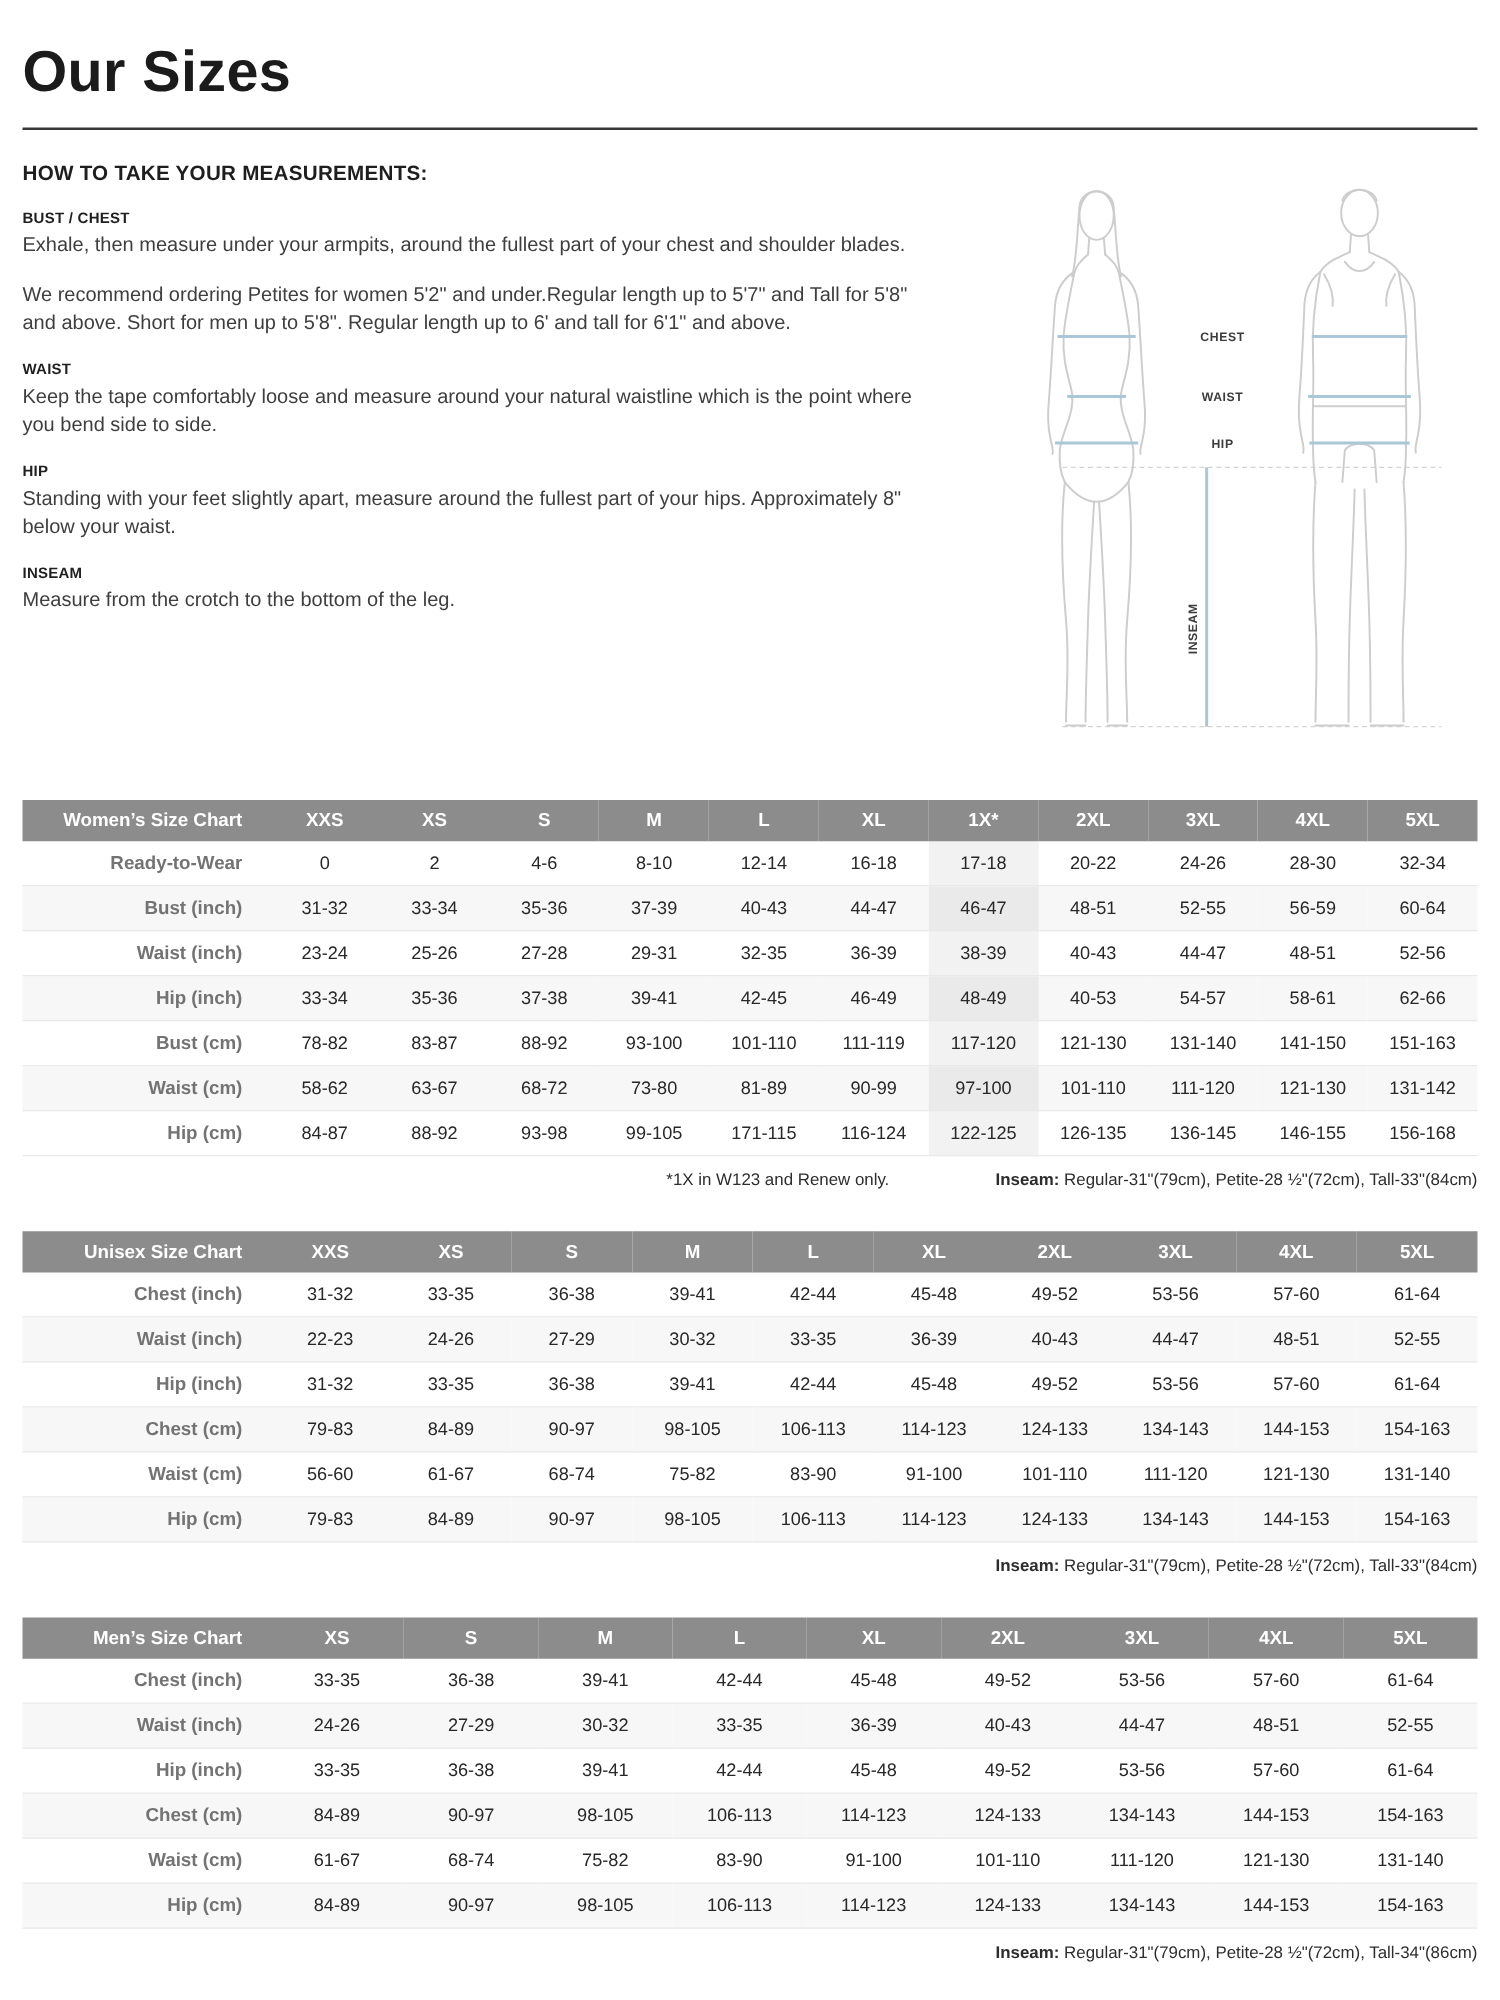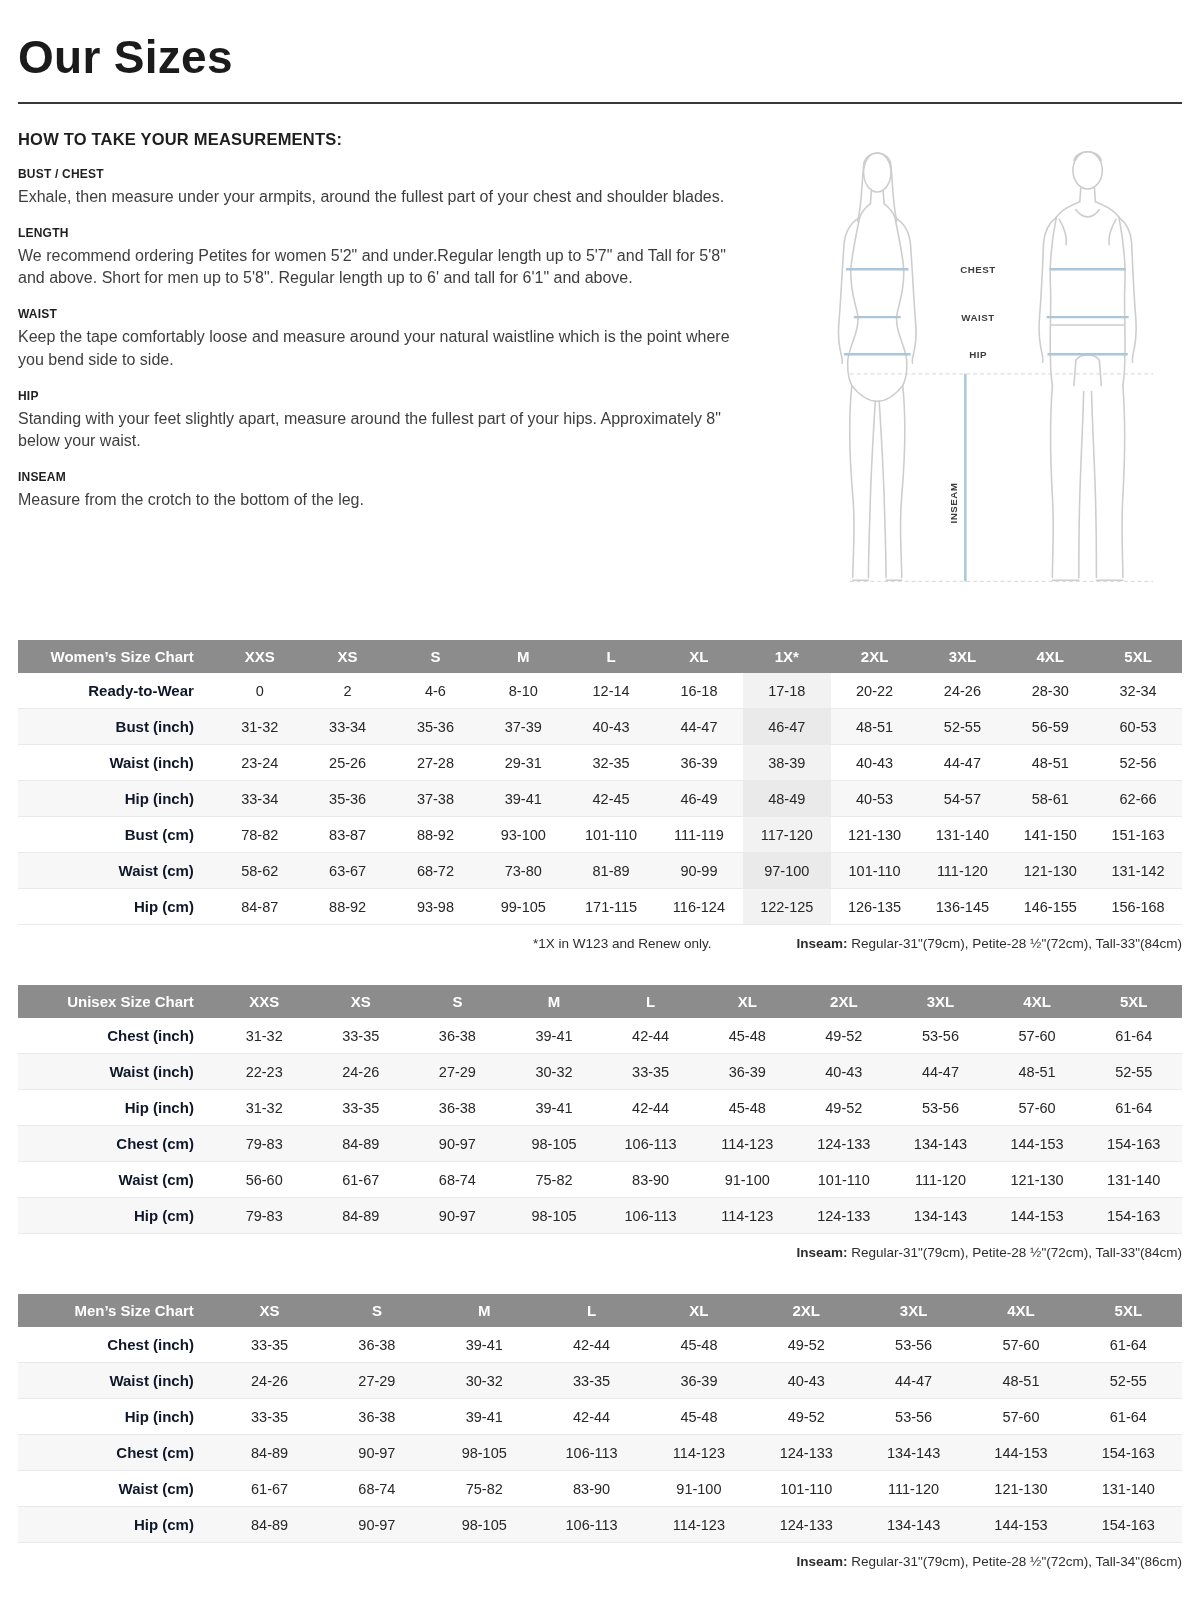--- a/index.html
+++ b/index.html
@@ -42,21 +42,21 @@
   table { width:100%; border-collapse:collapse; table-layout:fixed; }
   thead th {
     background:#8c8c8c; color:#fff; font-size:15px; font-weight:700;
     padding:8px 3px; 
   }
   thead th.tname { text-align:right; padding-right:22px; }
   tbody tr { border-bottom:1px solid #e9e9e9; }
   tbody tr.stripe { background:#f7f7f7; }
   tbody th.rlabel {
     text-align:right; padding:9px 22px 9px 4px;
-    font-size:15px; font-weight:700; color:#0f172a;
+    font-size:15px; font-weight:700; color:#737373;
   }
   tbody td {
     text-align:center; font-size:14.5px; color:#272727; padding:9px 2px;
   }
   td.hl { background:rgba(0,0,0,0.05); }
 
   .notes {
     display:flex; justify-content:flex-end; gap:85px;
     margin-top:11px; font-size:13.5px; color:#2d2d2d;
   }
@@ -73,21 +73,20 @@
   <div class="top" data-name="top-section">
 
     <div class="instructions" data-name="measurement-instructions">
       <h2 data-name="instructions-heading">HOW TO TAKE YOUR MEASUREMENTS:</h2>
 
       <div class="m-section" data-name="section-bust-chest">
         <h3 data-name="section-title">BUST / CHEST</h3>
         <p data-name="section-body">Exhale, then measure under your armpits, around the fullest part of your chest and shoulder blades.</p>
       </div>
       <div class="m-section" data-name="section-length">
-        <h3 data-name="section-title">LENGTH</h3>
         <p data-name="section-body">We recommend ordering Petites for women 5'2" and under.Regular length up to 5'7" and Tall for 5'8" and above. Short for men up to 5'8". Regular length up to 6' and tall for 6'1" and above.</p>
       </div>
       <div class="m-section" data-name="section-waist">
         <h3 data-name="section-title">WAIST</h3>
         <p data-name="section-body">Keep the tape comfortably loose and measure around your natural waistline which is the point where you bend side to side.</p>
       </div>
       <div class="m-section" data-name="section-hip">
         <h3 data-name="section-title">HIP</h3>
         <p data-name="section-body">Standing with your feet slightly apart, measure around the fullest part of your hips. Approximately 8" below your waist.</p>
       </div>
@@ -217,21 +216,21 @@
               <td data-name="size-cell">31-32</td>
               <td data-name="size-cell">33-34</td>
               <td data-name="size-cell">35-36</td>
               <td data-name="size-cell">37-39</td>
               <td data-name="size-cell">40-43</td>
               <td data-name="size-cell">44-47</td>
               <td data-name="size-cell" class="hl">46-47</td>
               <td data-name="size-cell">48-51</td>
               <td data-name="size-cell">52-55</td>
               <td data-name="size-cell">56-59</td>
-              <td data-name="size-cell">60-53</td>
+              <td data-name="size-cell">60-64</td>
             </tr>
             <tr data-name="table-row">
               <th class="rlabel" data-name="row-label">Waist (inch)</th>
               <td data-name="size-cell">23-24</td>
               <td data-name="size-cell">25-26</td>
               <td data-name="size-cell">27-28</td>
               <td data-name="size-cell">29-31</td>
               <td data-name="size-cell">32-35</td>
               <td data-name="size-cell">36-39</td>
               <td data-name="size-cell" class="hl">38-39</td>

